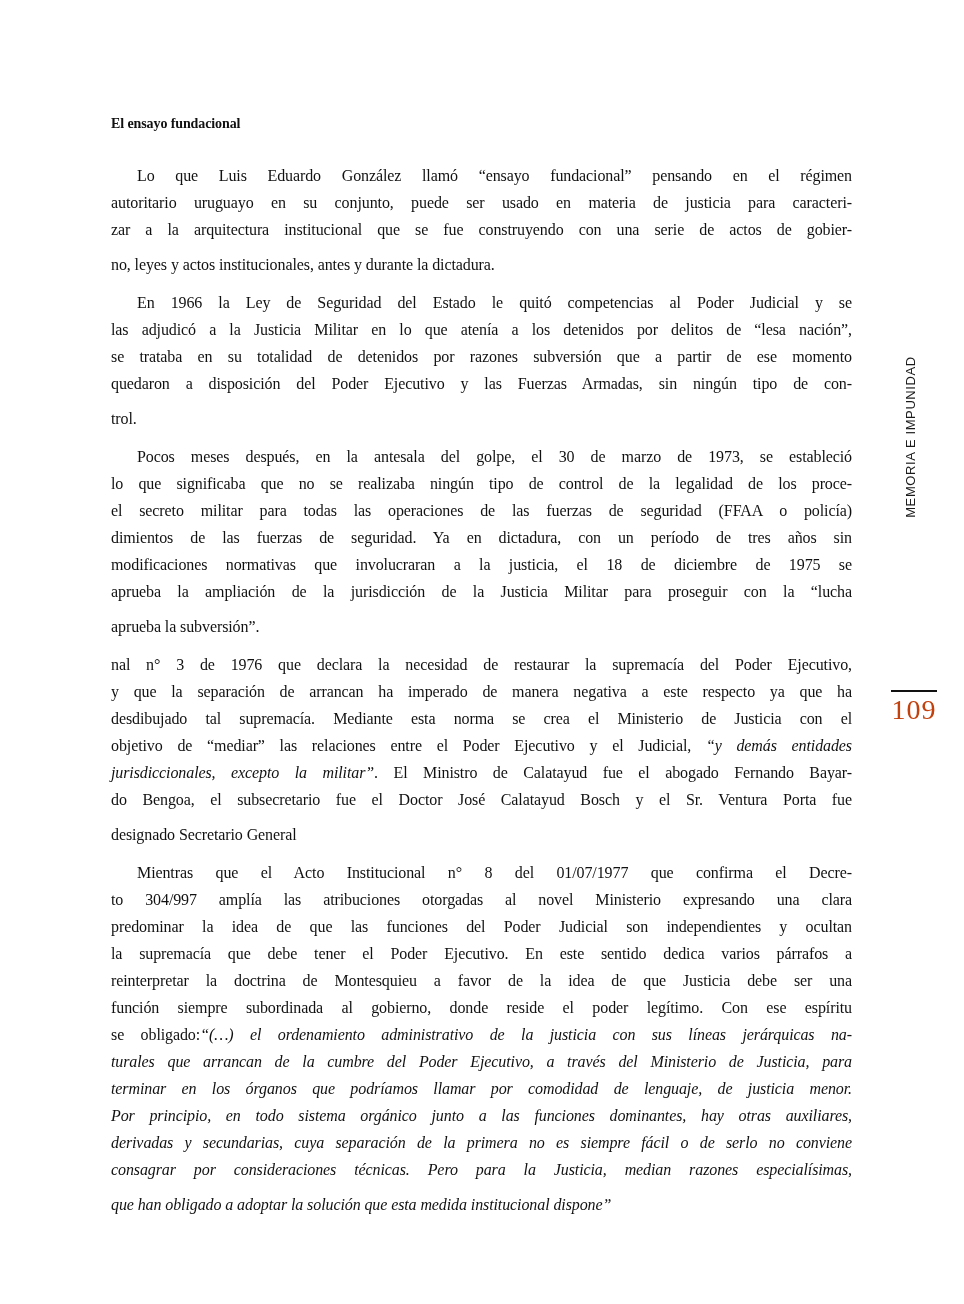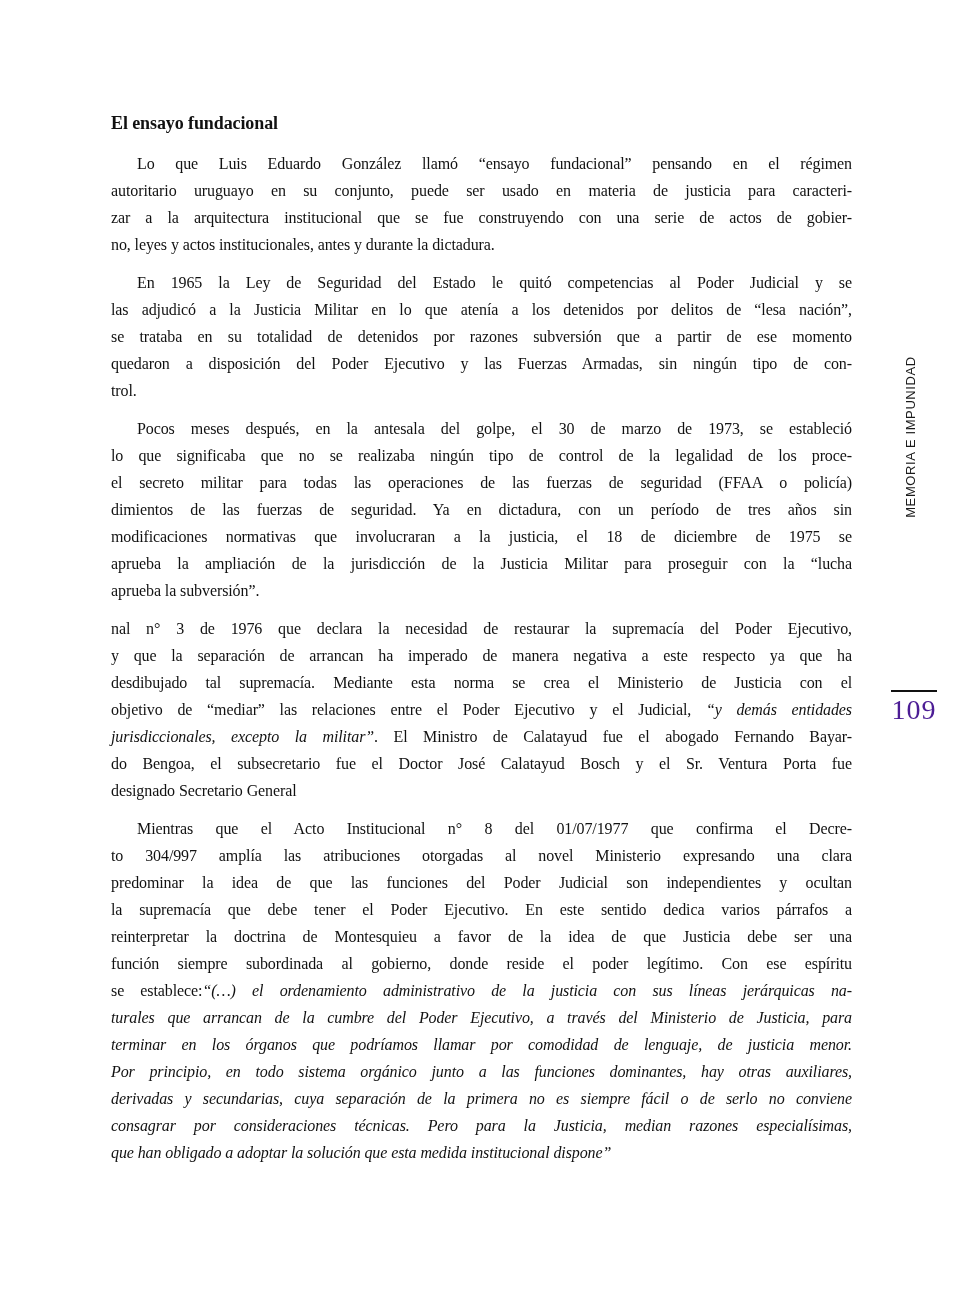--- a/index.html
+++ b/index.html
@@ -14,38 +14,38 @@
     position: relative;
     width: 964px; height: 1304px;
     background: #ffffff;
   }
   .text-block {
     position: absolute;
     left: 111px; top: 110px;
     width: 741px;
   }
   .heading {
-    font-size: 18px;
+    font-size: 14px;
     font-weight: bold;
     line-height: 27px;
     letter-spacing: -0.1px;
-    margin: 0 0 13px 0;
+    margin: 0 0 25px 0;
   }
   .para { margin: 0 0 11px 0; }
   .para:last-child { margin-bottom: 0; }
   .line {
     font-size: 16px;
     line-height: 27px;
     letter-spacing: -0.1px;
     white-space: nowrap;
     text-align: justify;
     text-align-last: justify;
   }
   .line.first { padding-left: 26px; }
-  .line.last { text-align-last: left; }
+  .line.last { text-align-last: left; margin-top: 8px; }
   .seg.italic { font-style: italic; }
   .sidebar-caption {
     position: absolute;
     left: 910px; top: 437px;
     transform: translate(-50%, -50%) rotate(-90deg);
     transform-origin: center center;
     font-family: "Liberation Sans", sans-serif;
     font-size: 13px;
     letter-spacing: 0.6px;
     color: #1a1a1a;
@@ -60,39 +60,39 @@
   .folio-rule {
     width: 46px; height: 0;
     border-top: 2px solid #111111;
     margin: 0 0 3px 0;
   }
   .folio-num {
     font-family: "Liberation Serif", serif;
     font-size: 28px;
     line-height: 30px;
     letter-spacing: 1px;
-    color: #4c1d95;
+    color: #c2410c;
   }
 </style>
 </head>
 <body>
 
 <div class="page">
 
   <main class="text-block">
     <h1 class="heading">El ensayo fundacional</h1>
     <div class="body">
         <div class="para">
           <div class="line first"><span class="seg">Lo que Luis Eduardo González llamó “ensayo fundacional” pensando en el régimen</span></div>
           <div class="line"><span class="seg">autoritario uruguayo en su conjunto, puede ser usado en materia de justicia para caracteri-</span></div>
           <div class="line"><span class="seg">zar a la arquitectura institucional que se fue construyendo con una serie de actos de gobier-</span></div>
           <div class="line last"><span class="seg">no, leyes y actos institucionales, antes y durante la dictadura.</span></div>
         </div>
         <div class="para">
-          <div class="line first"><span class="seg">En 1965 la Ley de Seguridad del Estado le quitó competencias al Poder Judicial y se</span></div>
+          <div class="line first"><span class="seg">En 1966 la Ley de Seguridad del Estado le quitó competencias al Poder Judicial y se</span></div>
           <div class="line"><span class="seg">las adjudicó a la Justicia Militar en lo que atenía a los detenidos por delitos de “lesa nación”,</span></div>
           <div class="line"><span class="seg">se trataba en su totalidad de detenidos por razones subversión que a partir de ese momento</span></div>
           <div class="line"><span class="seg">quedaron a disposición del Poder Ejecutivo y las Fuerzas Armadas, sin ningún tipo de con-</span></div>
           <div class="line last"><span class="seg">trol.</span></div>
         </div>
         <div class="para">
           <div class="line first"><span class="seg">Pocos meses después, en la antesala del golpe, el 30 de marzo de 1973, se estableció</span></div>
           <div class="line"><span class="seg">lo que significaba que no se realizaba ningún tipo de control de la legalidad de los proce-</span></div>
           <div class="line"><span class="seg">el secreto militar para todas las operaciones de las fuerzas de seguridad (FFAA o policía)</span></div>
           <div class="line"><span class="seg">dimientos de las fuerzas de seguridad. Ya en dictadura, con un período de tres años sin</span></div>
@@ -109,21 +109,21 @@
           <div class="line"><span class="seg">do Bengoa, el subsecretario fue el Doctor José Calatayud Bosch y el Sr. Ventura Porta fue</span></div>
           <div class="line last"><span class="seg">designado Secretario General</span></div>
         </div>
         <div class="para">
           <div class="line first"><span class="seg">Mientras que el Acto Institucional n° 8 del 01/07/1977 que confirma el Decre-</span></div>
           <div class="line"><span class="seg">to 304/997 amplía las atribuciones otorgadas al novel Ministerio expresando una clara</span></div>
           <div class="line"><span class="seg">predominar la idea de que las funciones del Poder Judicial son independientes y ocultan</span></div>
           <div class="line"><span class="seg">la supremacía que debe tener el Poder Ejecutivo. En este sentido dedica varios párrafos a</span></div>
           <div class="line"><span class="seg">reinterpretar la doctrina de Montesquieu a favor de la idea de que Justicia debe ser una</span></div>
           <div class="line"><span class="seg">función siempre subordinada al gobierno, donde reside el poder legítimo. Con ese espíritu</span></div>
-          <div class="line"><span class="seg">se establece:</span><span class="seg italic">“(…) el ordenamiento administrativo de la justicia con sus líneas jerárquicas na-</span></div>
+          <div class="line"><span class="seg">se obligado:</span><span class="seg italic">“(…) el ordenamiento administrativo de la justicia con sus líneas jerárquicas na-</span></div>
           <div class="line"><span class="seg italic">turales que arrancan de la cumbre del Poder Ejecutivo, a través del Ministerio de Justicia, para</span></div>
           <div class="line"><span class="seg italic">terminar en los órganos que podríamos llamar por comodidad de lenguaje, de justicia menor.</span></div>
           <div class="line"><span class="seg italic">Por principio, en todo sistema orgánico junto a las funciones dominantes, hay otras auxiliares,</span></div>
           <div class="line"><span class="seg italic">derivadas y secundarias, cuya separación de la primera no es siempre fácil o de serlo no conviene</span></div>
           <div class="line"><span class="seg italic">consagrar por consideraciones técnicas. Pero para la Justicia, median razones especialísimas,</span></div>
           <div class="line last"><span class="seg italic">que han obligado a adoptar la solución que esta medida institucional dispone”</span></div>
         </div>
       </div>
   </main>
 

